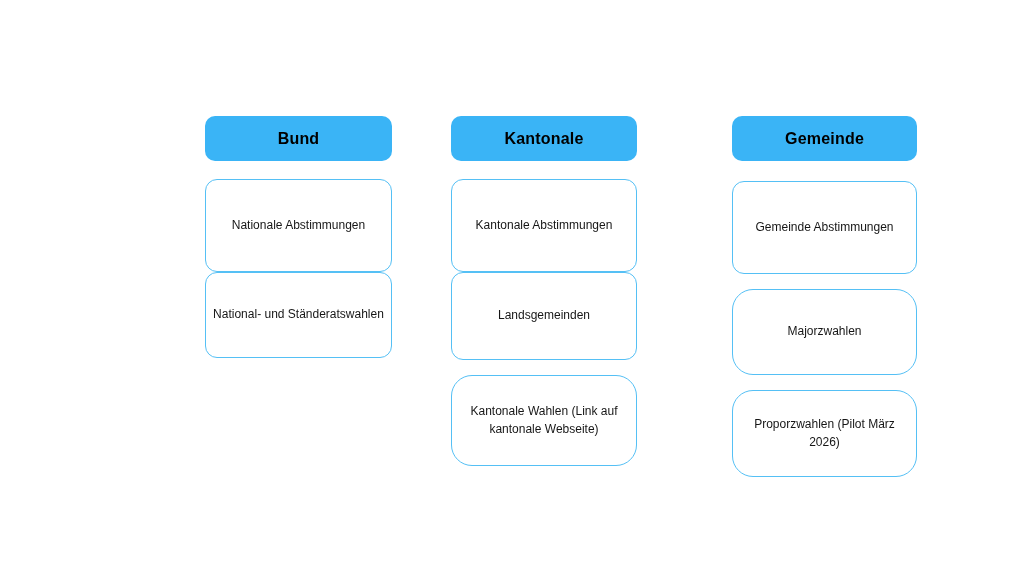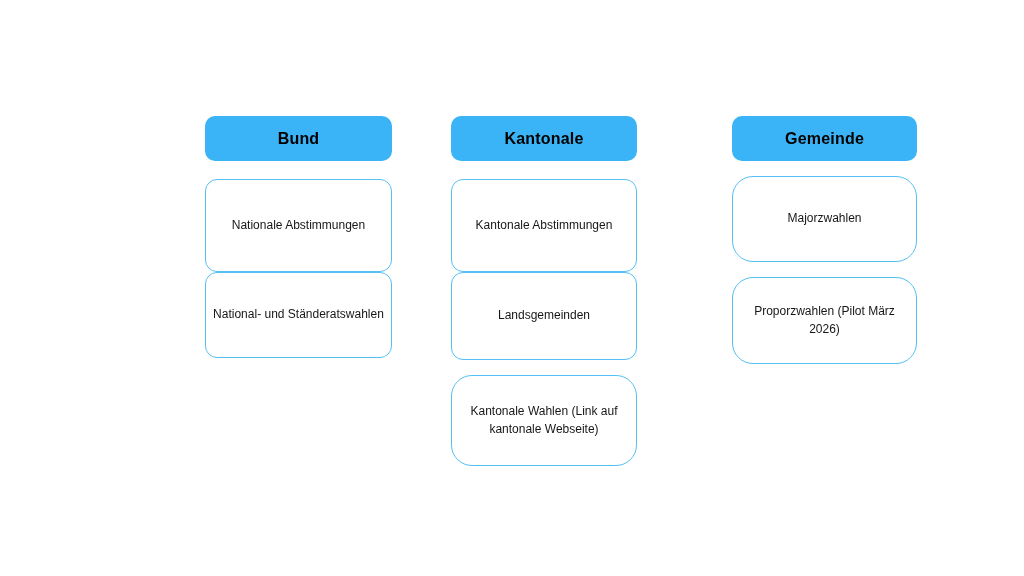--- a/index.html
+++ b/index.html
@@ -79,17 +79,18 @@
 
   <div class="col col-2">
     <div class="hdr">Kantonale</div>
     <div class="card mt18 h93">Kantonale Abstimmungen</div>
     <div class="card mt14 h88">Landsgemeinden</div>
     <div class="card mt15 h91">Kantonale Wahlen (Link auf kantonale Webseite)</div>
   </div>
 
   <div class="col col-3">
     <div class="hdr">Gemeinde</div>
+    <div class="card mt20 h93">Gemeinde Abstimmungen</div>
     <div class="card mt15 h86">Majorzwahlen</div>
     <div class="card mt15 h87">Proporzwahlen (Pilot März 2026)</div>
   </div>
 
 </div>
 
 </body></html>

